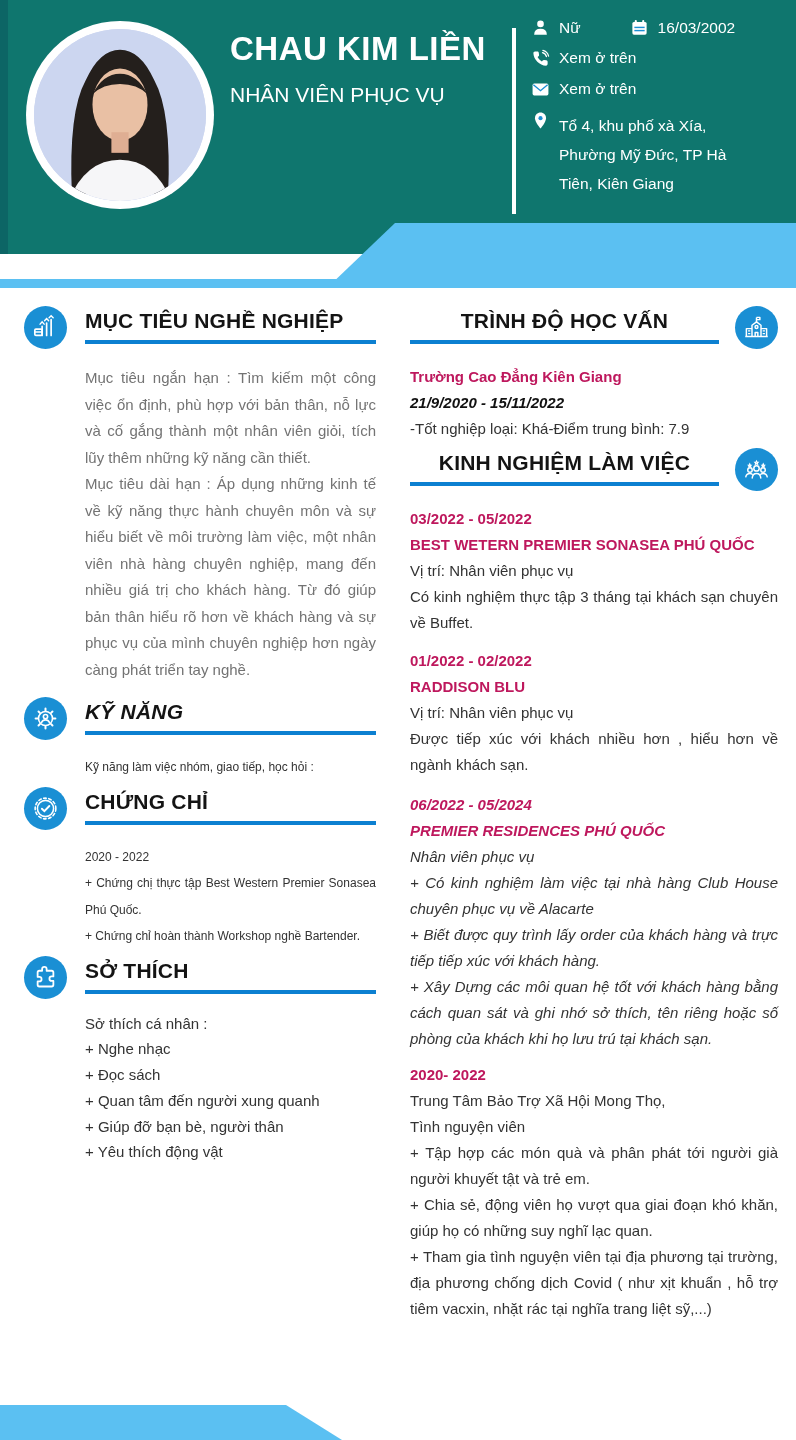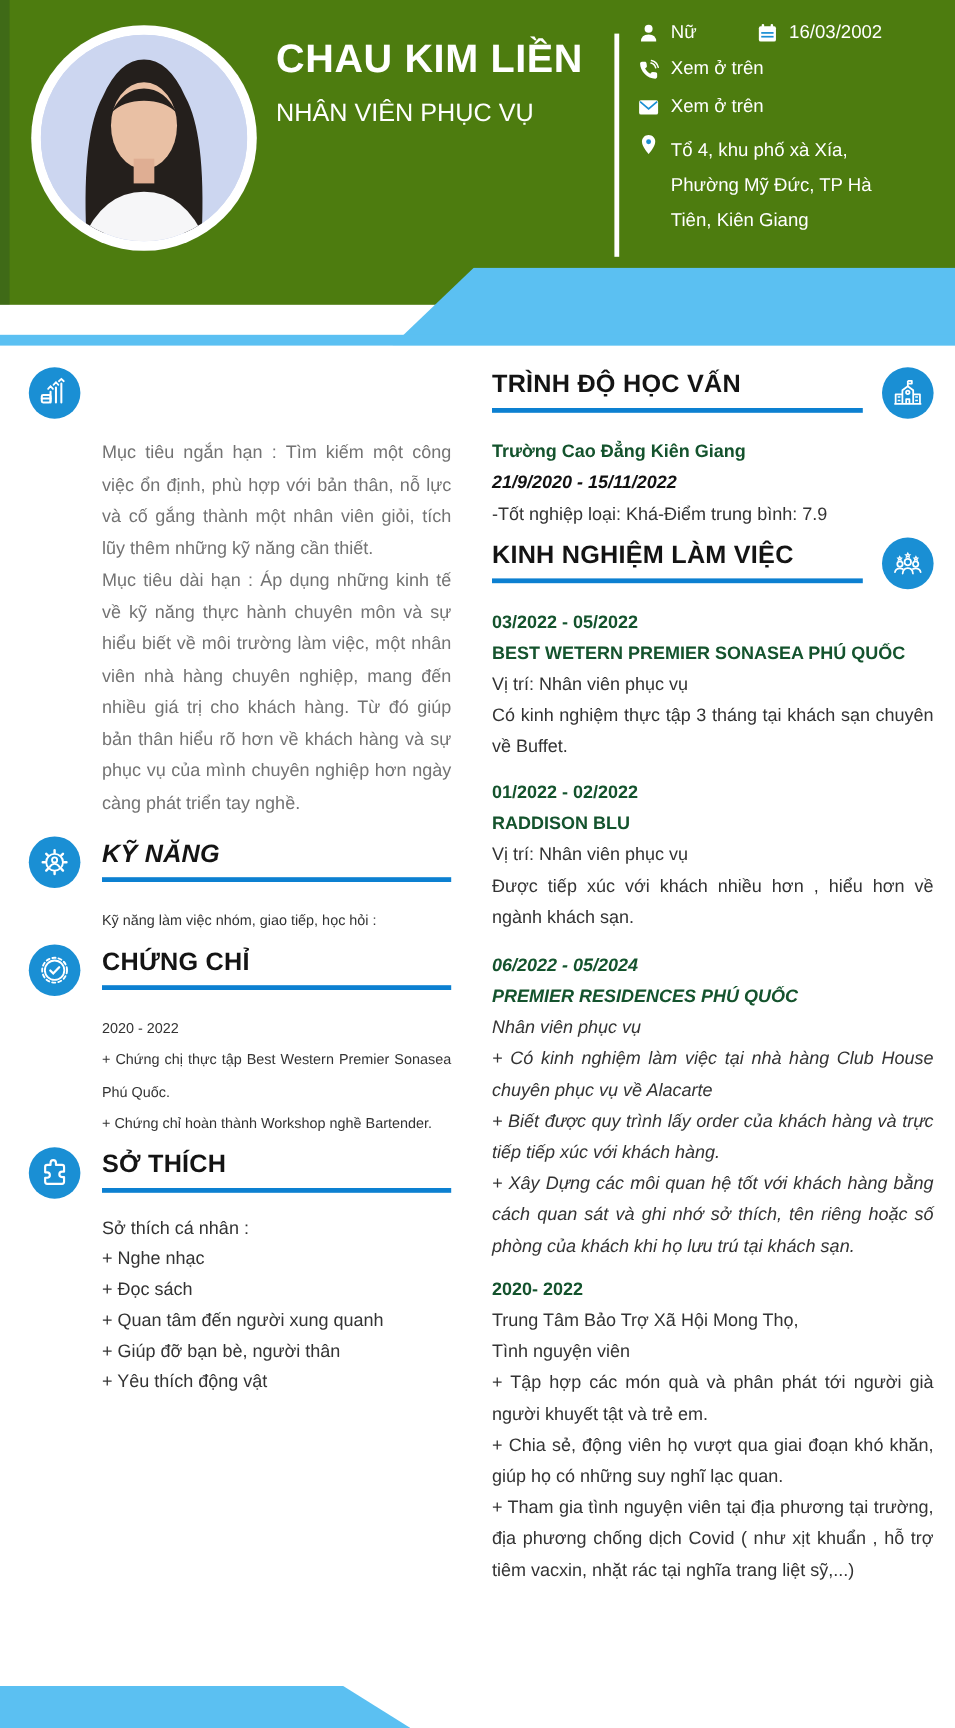--- a/index.html
+++ b/index.html
@@ -1,20 +1,20 @@
 <!DOCTYPE html>
 <html><head>
 <meta charset="utf-8">
 <style>
   html,body{margin:0;padding:0;background:#fff;}
   .page{position:relative;width:796px;height:1440px;background:#ffffff;overflow:hidden;
         font-family:"Liberation Sans",sans-serif;color:#333;}
 
   
-  .header{position:absolute;left:0;top:0;width:796px;height:254px;background:#4d7c0f;}
+  .header{position:absolute;left:0;top:0;width:796px;height:254px;background:#0f766e;}
   .header-edge{position:absolute;left:0;top:0;width:8px;height:254px;background:rgba(0,30,60,.18);}
   .photo-ring{position:absolute;left:26px;top:21px;width:188px;height:188px;border-radius:50%;
               background:#fff;display:flex;align-items:center;justify-content:center;}
   .photo{width:172px;height:172px;border-radius:50%;overflow:hidden;background:#ccd6f0;}
   .name-block{position:absolute;left:230px;top:30px;color:#fff;}
   .name{font-size:33px;font-weight:bold;letter-spacing:.5px;margin:0;}
   .role{font-size:21px;font-weight:400;margin:15px 0 0 0;}
   .vdivider{position:absolute;left:512px;top:28px;width:4px;height:186px;background:#fff;}
   .contact{position:absolute;left:531px;top:18px;width:252px;color:#fff;font-size:15.5px;}
   .c-row{display:flex;align-items:flex-start;margin-bottom:12px;}
@@ -35,33 +35,33 @@
 
   
   .col-left{position:absolute;left:24px;top:306px;width:352px;}
   .col-right{position:absolute;left:410px;top:306px;width:368px;}
 
   .sec-head{display:flex;align-items:flex-start;}
   .icon-circle{width:43px;height:43px;border-radius:50%;background:#1a8fd4;flex:0 0 auto;
                display:flex;align-items:center;justify-content:center;}
   .icon-circle svg{width:27px;height:27px;display:block;}
   .head-body{margin-left:18px;flex:1;}
-  .head-body-r{flex:1;}
+  .head-body-r{flex:1;text-align:center;}
   .sec-head .icon-right{margin-left:16px;}
   .sec-title{font-size:21px;font-weight:bold;color:#141414;margin:0;padding-top:3px;letter-spacing:.2px;}
   .sec-rule{height:4px;background:#0c80d1;margin-top:7px;}
 
   .para-wrap{margin:16px 0 0 61px;width:291px;}
   .para{margin:0;text-align:justify;font-size:15px;line-height:26.5px;color:#737373;}
   .l-lines{margin:14px 0 0 61px;width:291px;font-size:12px;line-height:26.5px;color:#333;}
   .l-lines .just{text-align:justify;}
   .hob-lines{margin:12px 0 0 61px;width:291px;font-size:15px;line-height:25.8px;color:#333;}
 
   .r-block{margin-top:15px;font-size:15px;line-height:26px;color:#333;}
-  .r-bold{font-weight:bold;color:#14532d;}
+  .r-bold{font-weight:bold;color:#be185d;}
   .r-bolditalic{font-weight:bold;font-style:italic;color:#111;}
   .just{text-align:justify;}
   .mt6{margin-top:6px;} .mt2{margin-top:2px;} .mt12{margin-top:12px;} .mt14{margin-top:14px;font-style:italic;} .mt10{margin-top:10px;}
 </style>
 </head>
 <body>
 
 <div class="page">
 
   <div class="header">
@@ -150,20 +150,24 @@
 
     <div class="sec-head">
       <span class="icon-circle">
         <svg viewBox="0 0 24 24" fill="none" stroke="#fff" stroke-width="1.5" stroke-linecap="round">
           <path d="M9 19 V11 M13 19 V8 M17 19 V5"></path>
           <path d="M7.2 9 L9 7 L10.8 9 M11.2 6 L13 4 L14.8 6 M15.2 3.3 L17 1.6 L18.8 3.3" stroke-width="1.3"></path>
           <rect x="2.5" y="13.5" width="6.5" height="5.5" rx="1"></rect>
           <path d="M2.5 16 H9"></path>
         </svg>
       </span>
+      <div class="head-body">
+        <h3 class="sec-title">MỤC TIÊU NGHỀ NGHIỆP</h3>
+        <div class="sec-rule"></div>
+      </div>
     </div>
     <div class="para-wrap">
       <p class="para">Mục tiêu ngắn hạn : Tìm kiếm một công việc ổn định, phù hợp với bản thân, nỗ lực và cố gắng thành một nhân viên giỏi, tích lũy thêm những kỹ năng cần thiết.</p>
       <p class="para">Mục tiêu dài hạn : Áp dụng những kinh tế về kỹ năng thực hành chuyên môn và sự hiểu biết về môi trường làm việc, một nhân viên nhà hàng chuyên nghiệp, mang đến nhiều giá trị cho khách hàng. Từ đó giúp bản thân hiểu rõ hơn về khách hàng và sự phục vụ của mình chuyên nghiệp hơn ngày càng phát triển tay nghề.</p>
     </div>
 
     <div class="sec-head mt14">
       <span class="icon-circle">
         <svg viewBox="0 0 24 24" fill="none" stroke="#fff" stroke-width="1.4" stroke-linecap="round">
           <circle cx="12" cy="12" r="6.2"></circle>

